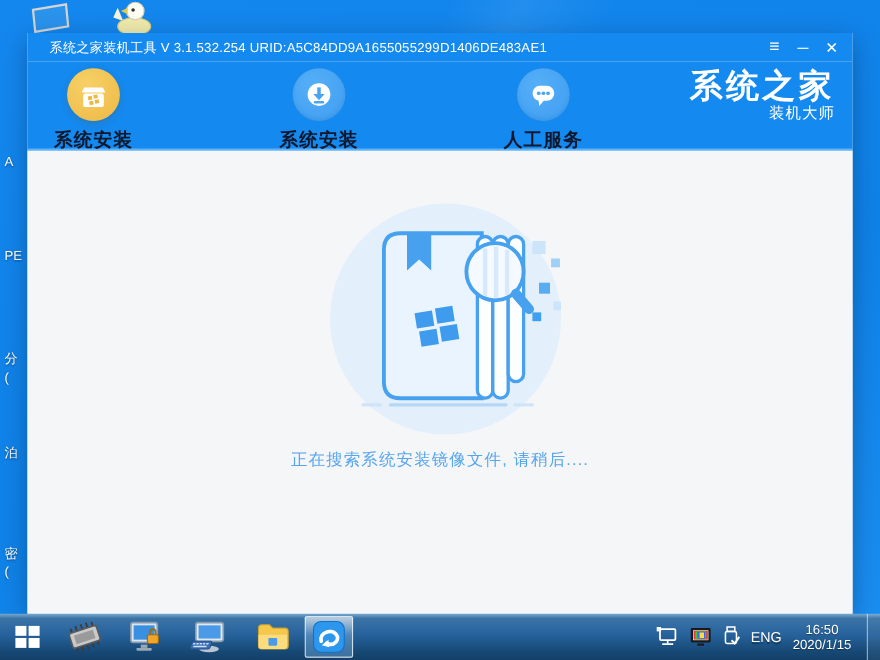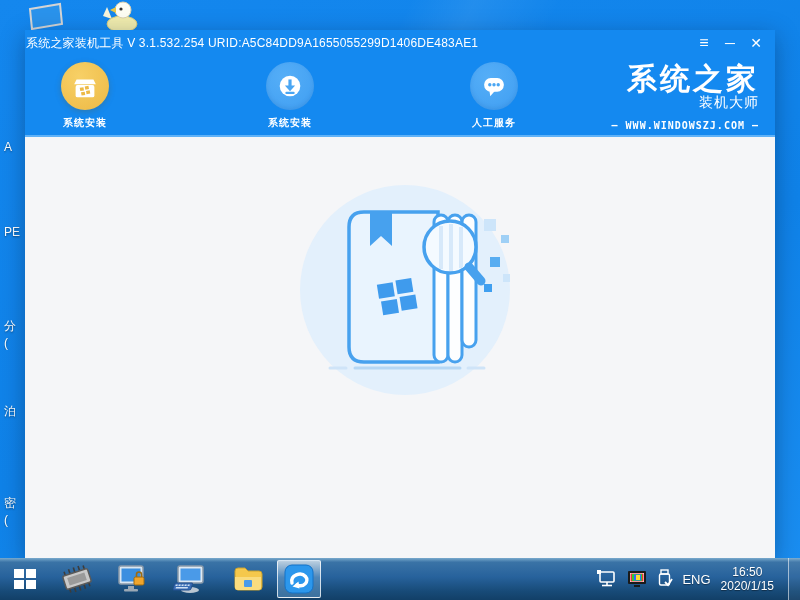--- a/index.html
+++ b/index.html
@@ -15,40 +15,40 @@
   .desk-icon{position:absolute;}
   
   .win{
     position:absolute;left:25px;top:30px;width:750px;height:528px;
     box-shadow:0 6px 22px rgba(0,20,50,.35);background:#f5f6f8;
   }
   .titlebar{
     position:absolute;left:0;top:0;width:100%;height:26px;background:#1489f0;
     display:flex;align-items:center;color:#fff;font-size:12px;
   }
-  .titlebar .t-text{padding-left:1px;letter-spacing:.2px;white-space:nowrap;}
+  .titlebar .t-text{padding-left:20px;letter-spacing:.2px;white-space:nowrap;}
   .t-controls{position:absolute;right:6px;top:0;height:26px;display:flex;align-items:center;}
   .t-btn{width:26px;height:26px;display:flex;align-items:center;justify-content:center;color:#fff;font-size:14px;cursor:default;}
   .t-btn.menu{font-size:16px;font-weight:bold;}
   .header{
     position:absolute;left:0;top:26px;width:100%;height:81px;background:#1489f0;
     border-bottom:2px solid #5fb2f8;box-sizing:border-box;
   }
   .nav-item{position:absolute;top:6px;width:76px;text-align:center;cursor:pointer;}
   .nav-circle{
     width:48px;height:48px;border-radius:50%;margin:0 auto;
     background:radial-gradient(circle at 38% 32%, #55aef7, #3f9ef2);
     display:flex;align-items:center;justify-content:center;
     box-shadow:inset 0 -2px 4px rgba(0,60,130,.12);
   }
   .nav-item.active .nav-circle{
     background:radial-gradient(circle at 38% 30%, #f7d066, #edb945);
     box-shadow:0 2px 6px rgba(120,80,0,.25);
   }
-  .nav-label{margin-top:6px;color:#ffffff;font-size:10px;font-weight:bold;letter-spacing:1px;}
+  .nav-label{margin-top:6px;color:#0f172a;font-size:17px;font-weight:bold;letter-spacing:1px;}
   .logo{position:absolute;right:16px;top:8px;text-align:center;color:#fff;}
   .logo-row{display:flex;align-items:flex-end;justify-content:center;flex-direction:column;}
   .logo-brand{font-size:30px;font-weight:bold;letter-spacing:3px;line-height:1;}
   .logo-badge{font-size:14px;margin-left:6px;letter-spacing:1px;padding-bottom:2px;}
   .logo-site{margin-top:6px;font-size:10px;letter-spacing:1px;font-family:"DejaVu Sans Mono","Liberation Mono",monospace;font-weight:bold;}
   
   .content{position:absolute;left:0;top:107px;width:100%;height:421px;background:#f5f6f8;}
   .hero-circle{
     position:absolute;left:275px;top:48px;width:210px;height:210px;border-radius:50%;
     background:#e3f0fc;
@@ -151,21 +151,20 @@
         </svg>
       </div>
       <div class="nav-label">人工服务</div>
     </div>
 
     <div class="logo">
       <div class="logo-row">
         <span class="logo-brand">系统之家</span>
         <span class="logo-badge">装机大师</span>
       </div>
-      <div class="logo-site">—  WWW.WINDOWSZJ.COM  —</div>
     </div>
   </div>
 
   <div class="content">
     <div class="hero-circle">
       <svg width="210" height="210" viewBox="0 0 210 210">
 
         <line x1="30" y1="183" x2="46" y2="183" stroke="#cfe4f8" stroke-width="3" stroke-linecap="round"></line>
         <line x1="55" y1="183" x2="160" y2="183" stroke="#b6d7f4" stroke-width="3" stroke-linecap="round"></line>
         <line x1="168" y1="183" x2="184" y2="183" stroke="#cfe4f8" stroke-width="3" stroke-linecap="round"></line>
@@ -191,20 +190,21 @@
         <line x1="161" y1="42" x2="161" y2="83" stroke="#d7e9fa" stroke-width="4"></line>
         <line x1="169" y1="82" x2="181" y2="96" stroke="#47a1ee" stroke-width="9" stroke-linecap="round"></line>
 
         <rect x="184" y="34" width="12" height="12" fill="#cde5fa"></rect>
         <rect x="201" y="50" width="8" height="8" fill="#9fd0f6"></rect>
         <rect x="190" y="72" width="10" height="10" fill="#58adf1"></rect>
         <rect x="203" y="89" width="8" height="8" fill="#cde5fa"></rect>
         <rect x="184" y="99" width="8" height="8" fill="#3f9ff0"></rect>
       </svg>
     </div>
+    <div class="status-text">正在搜索系统安装镜像文件, 请稍后....</div>
   </div>
 </div>
 
 <div class="taskbar">
 
   <div class="tb-item" style="left:8px">
     <svg width="26" height="26" viewBox="0 0 26 26">
       <rect x="2" y="3" width="10" height="9" fill="#fff"></rect>
       <rect x="14" y="3" width="10" height="9" fill="#fff"></rect>
       <rect x="2" y="14" width="10" height="9" fill="#fff"></rect>

